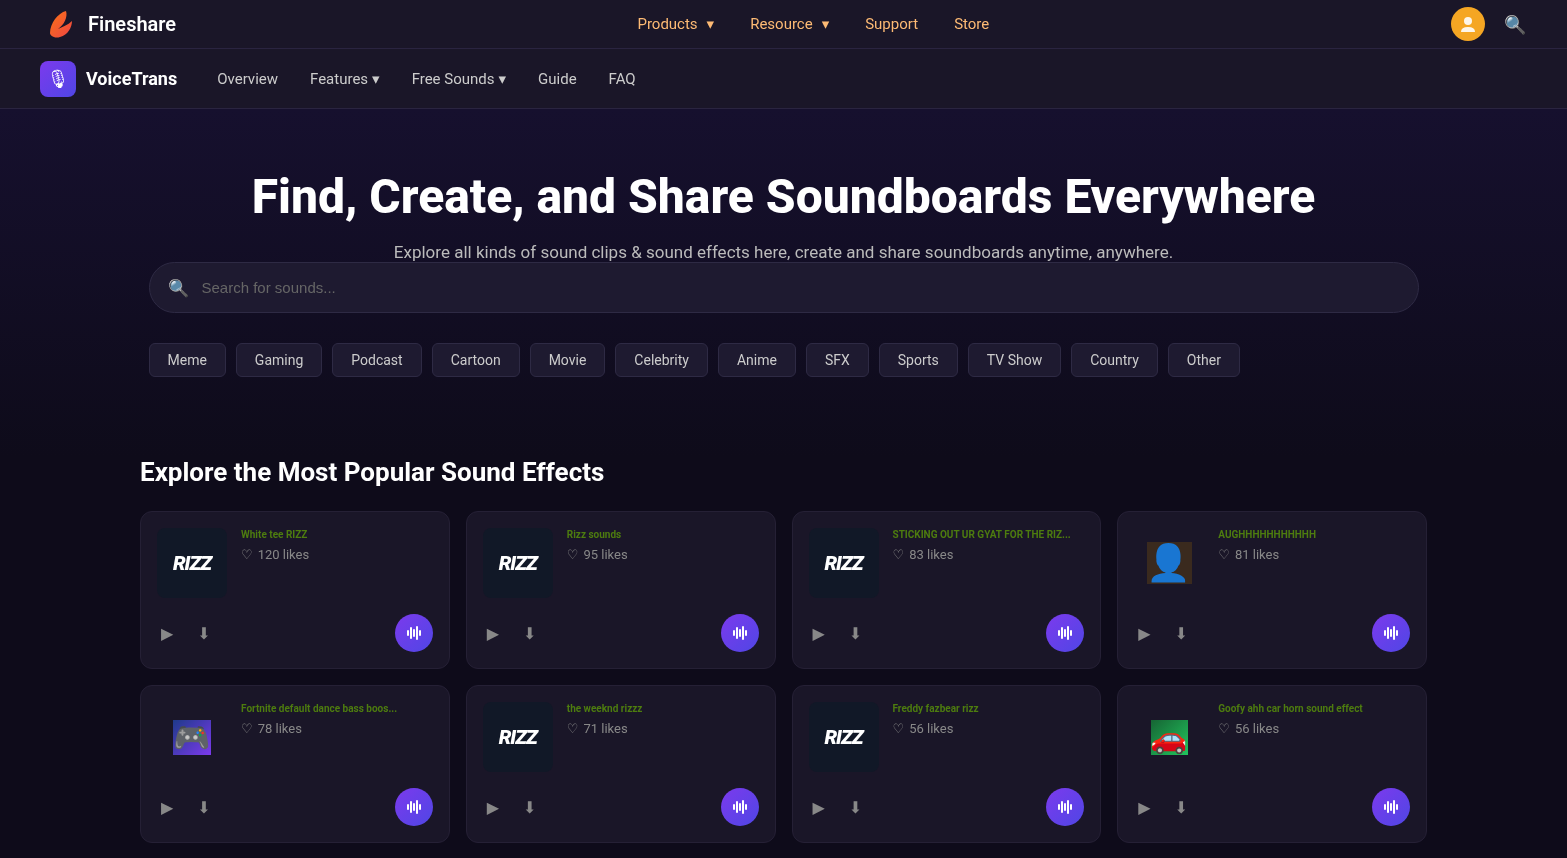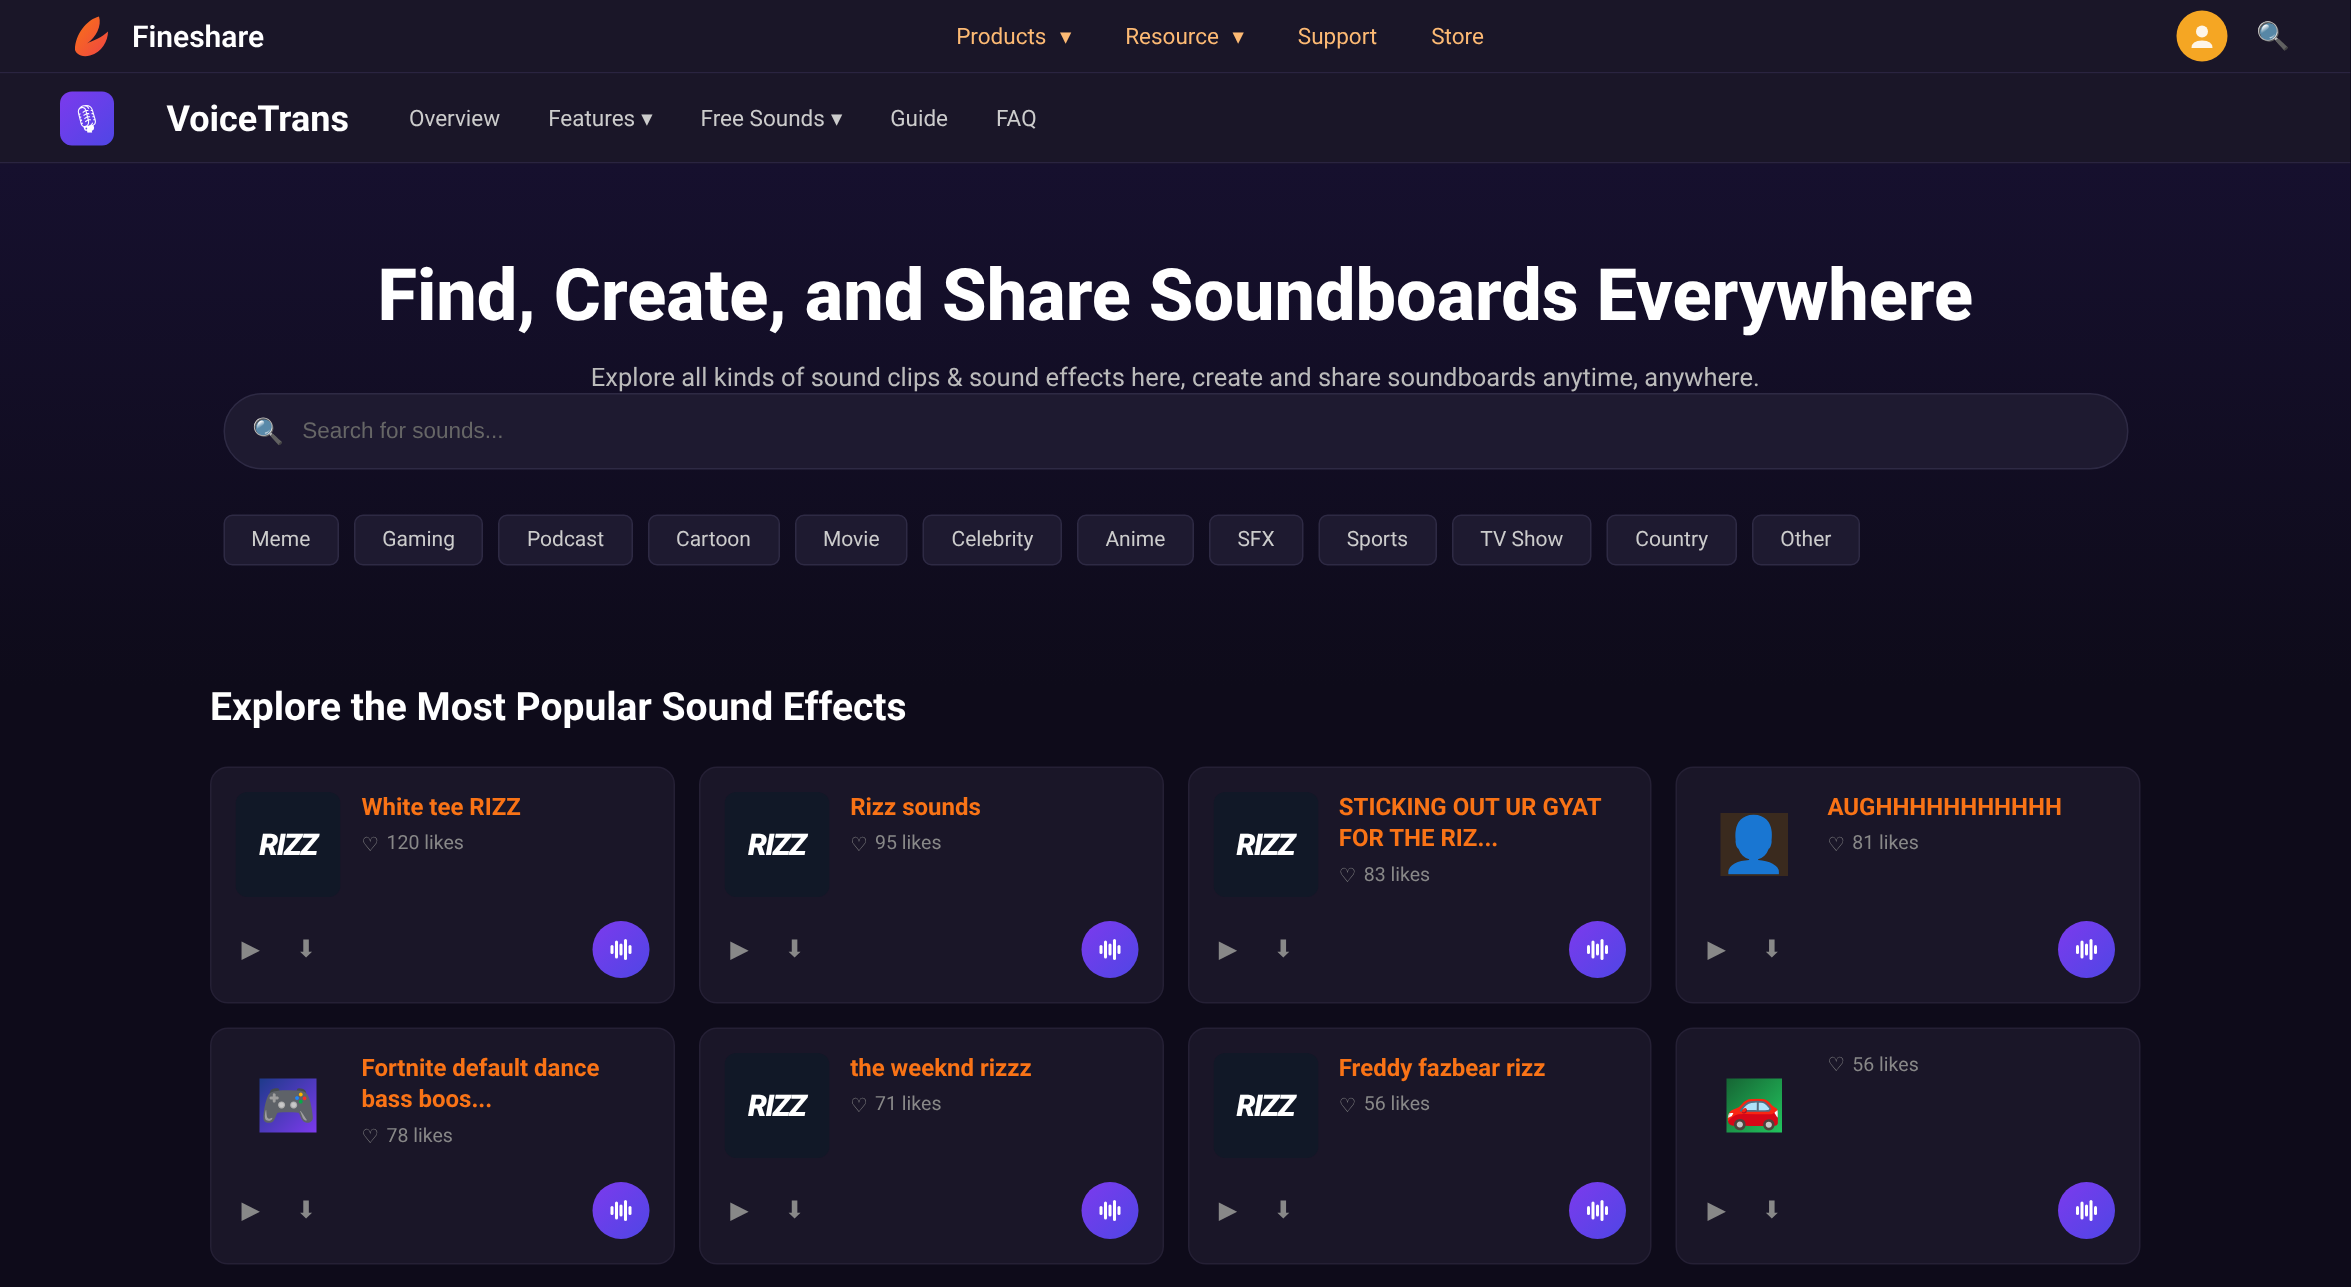--- a/index.html
+++ b/index.html
@@ -90,24 +90,23 @@
       width: 36px;
       height: 36px;
       background: linear-gradient(135deg, #7c3aed, #4f46e5);
       border-radius: 8px;
       display: flex;
       align-items: center;
       justify-content: center;
       font-size: 18px;
     }
     .voicetrans-name {
-      font-size: 24px;
+      font-size: 18px;
       font-weight: 700;
       color: #fff;
-      margin-left: 25px;
     }
     .sub-nav-link {
       color: #ccc;
       font-size: 15px;
       cursor: pointer;
       display: flex;
       align-items: center;
       gap: 4px;
     }
     .sub-nav-right {
@@ -248,23 +247,23 @@
     }
     .rizz-text {
       font-size: 22px;
       font-weight: 900;
       color: #fff;
       font-style: italic;
       letter-spacing: -1px;
     }
     .card-info { flex: 1; }
     .card-title {
-      font-size: 16px;
+      font-size: 10px;
       font-weight: 700;
-      color: #f97316;
+      color: #4d7c0f;
       margin-bottom: 6px;
       line-height: 1.3;
     }
     .card-likes {
       font-size: 13px;
       color: #888;
       display: flex;
       align-items: center;
       gap: 5px;
     }
@@ -611,20 +610,21 @@
           </svg>
         </button>
       </div>
     </div>
       <div class="sound-card">
       <div class="card-top">
         <div class="card-thumb">
           <div class="thumb-goofy" style="background:linear-gradient(135deg,#166534,#22c55e);display:flex;align-items:center;justify-content:center;font-size:30px;">🚗</div>
         </div>
         <div class="card-info">
+          <div class="card-title">Goofy ahh car horn sound effect</div>
           <div class="card-likes">
             <span>♡</span>
             <span>56 likes</span>
           </div>
         </div>
       </div>
       <div class="card-bottom">
         <div class="card-actions-left">
           <button class="action-btn" title="Play">▶</button>
           <button class="action-btn" title="Download">⬇</button>

